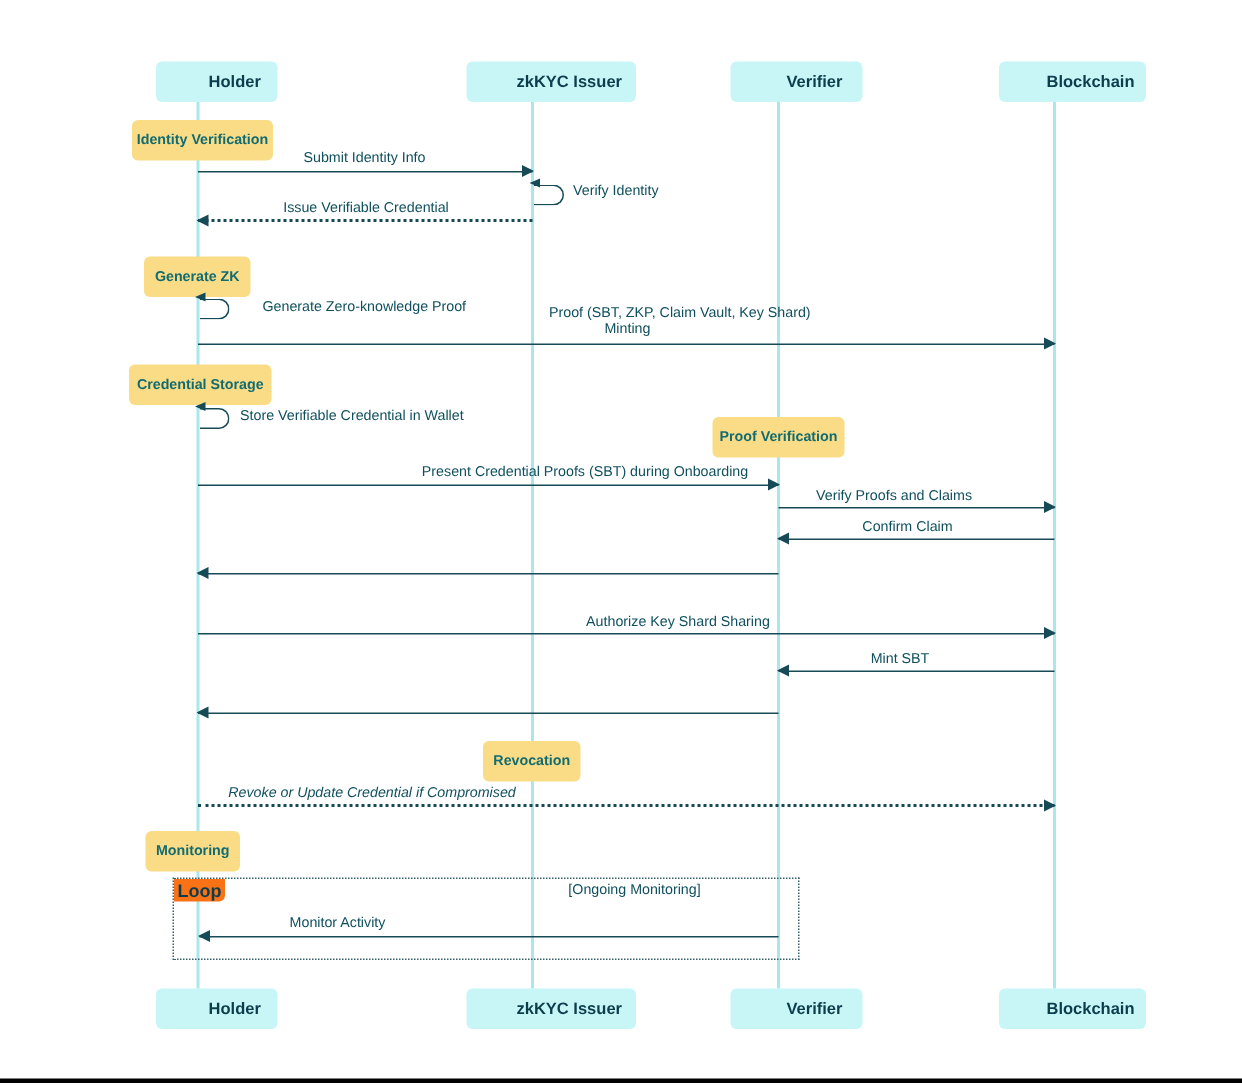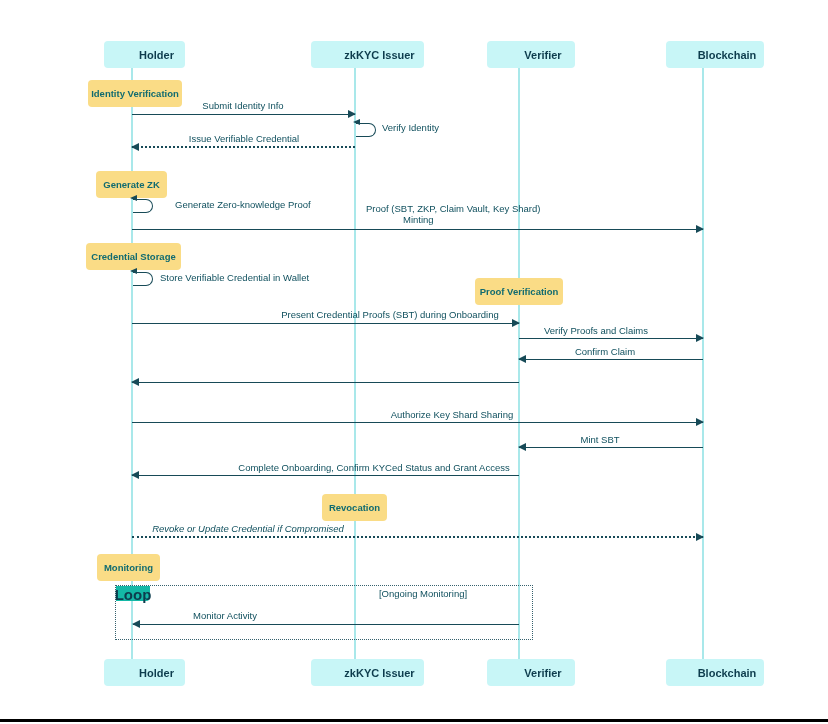--- a/index.html
+++ b/index.html
@@ -40,22 +40,22 @@
   .arrow.left::after{left:-1px;border-right:8px solid var(--ink);}
   .selfloop{
     position:absolute;width:19px;height:12px;
     border:1.6px solid var(--ink);border-left:none;border-radius:0 7px 7px 0;
   }
   .selfloop::before{content:'';position:absolute;left:-3px;top:-5px;width:0;height:0;
     border-top:3.5px solid transparent;border-bottom:3.5px solid transparent;
     border-right:7px solid var(--ink);}
   .loopbox{position:absolute;border:1.3px dotted #35606d;}
   .looptag{
-    position:absolute;background:#14b8a6;color:var(--actor-txt);
-    font-size:15px;font-weight:700;display:flex;align-items:flex-start;justify-content:center;
+    position:absolute;background:#f97316;color:var(--actor-txt);
+    font-size:12px;font-weight:700;display:flex;align-items:flex-end;justify-content:center;
     border-radius:0 0 4px 0;
   }
   .blackline{position:absolute;background:#000;}
 </style>
 </head>
 <body>
 
 <div id="canvas">
 
   <div class="lifeline" style="left:131px;"></div>
@@ -124,21 +124,20 @@
   <div class="arrow left" style="left:519px;top:359px;width:184px;"></div>
 
   <div class="arrow left" style="left:132px;top:382px;width:387px;"></div>
 
   <div class="msg" style="left:452px;top:409px;">Authorize Key Shard Sharing</div>
   <div class="arrow right" style="left:132px;top:422px;width:571px;"></div>
 
   <div class="msg" style="left:600px;top:434px;">Mint SBT</div>
   <div class="arrow left" style="left:519px;top:447px;width:184px;"></div>
 
-  <div class="msg" style="left:374px;top:462px;">Complete Onboarding, Confirm KYCed Status and Grant Access</div>
   <div class="arrow left" style="left:132px;top:475px;width:387px;"></div>
 
   <div class="msg" style="left:248px;top:523px;font-style:italic;">Revoke or Update Credential if Compromised</div>
   <div class="arrow dotted right" style="left:132px;top:536px;width:571px;"></div>
 
   <div class="loopbox" style="left:115px;top:585px;width:416px;height:53px;"></div>
   <div class="looptag" style="left:116px;top:586px;width:34px;height:15px;">
       <span>Loop</span>
     </div>
   <div class="msg" style="left:423px;top:588px;">[Ongoing Monitoring]</div>

